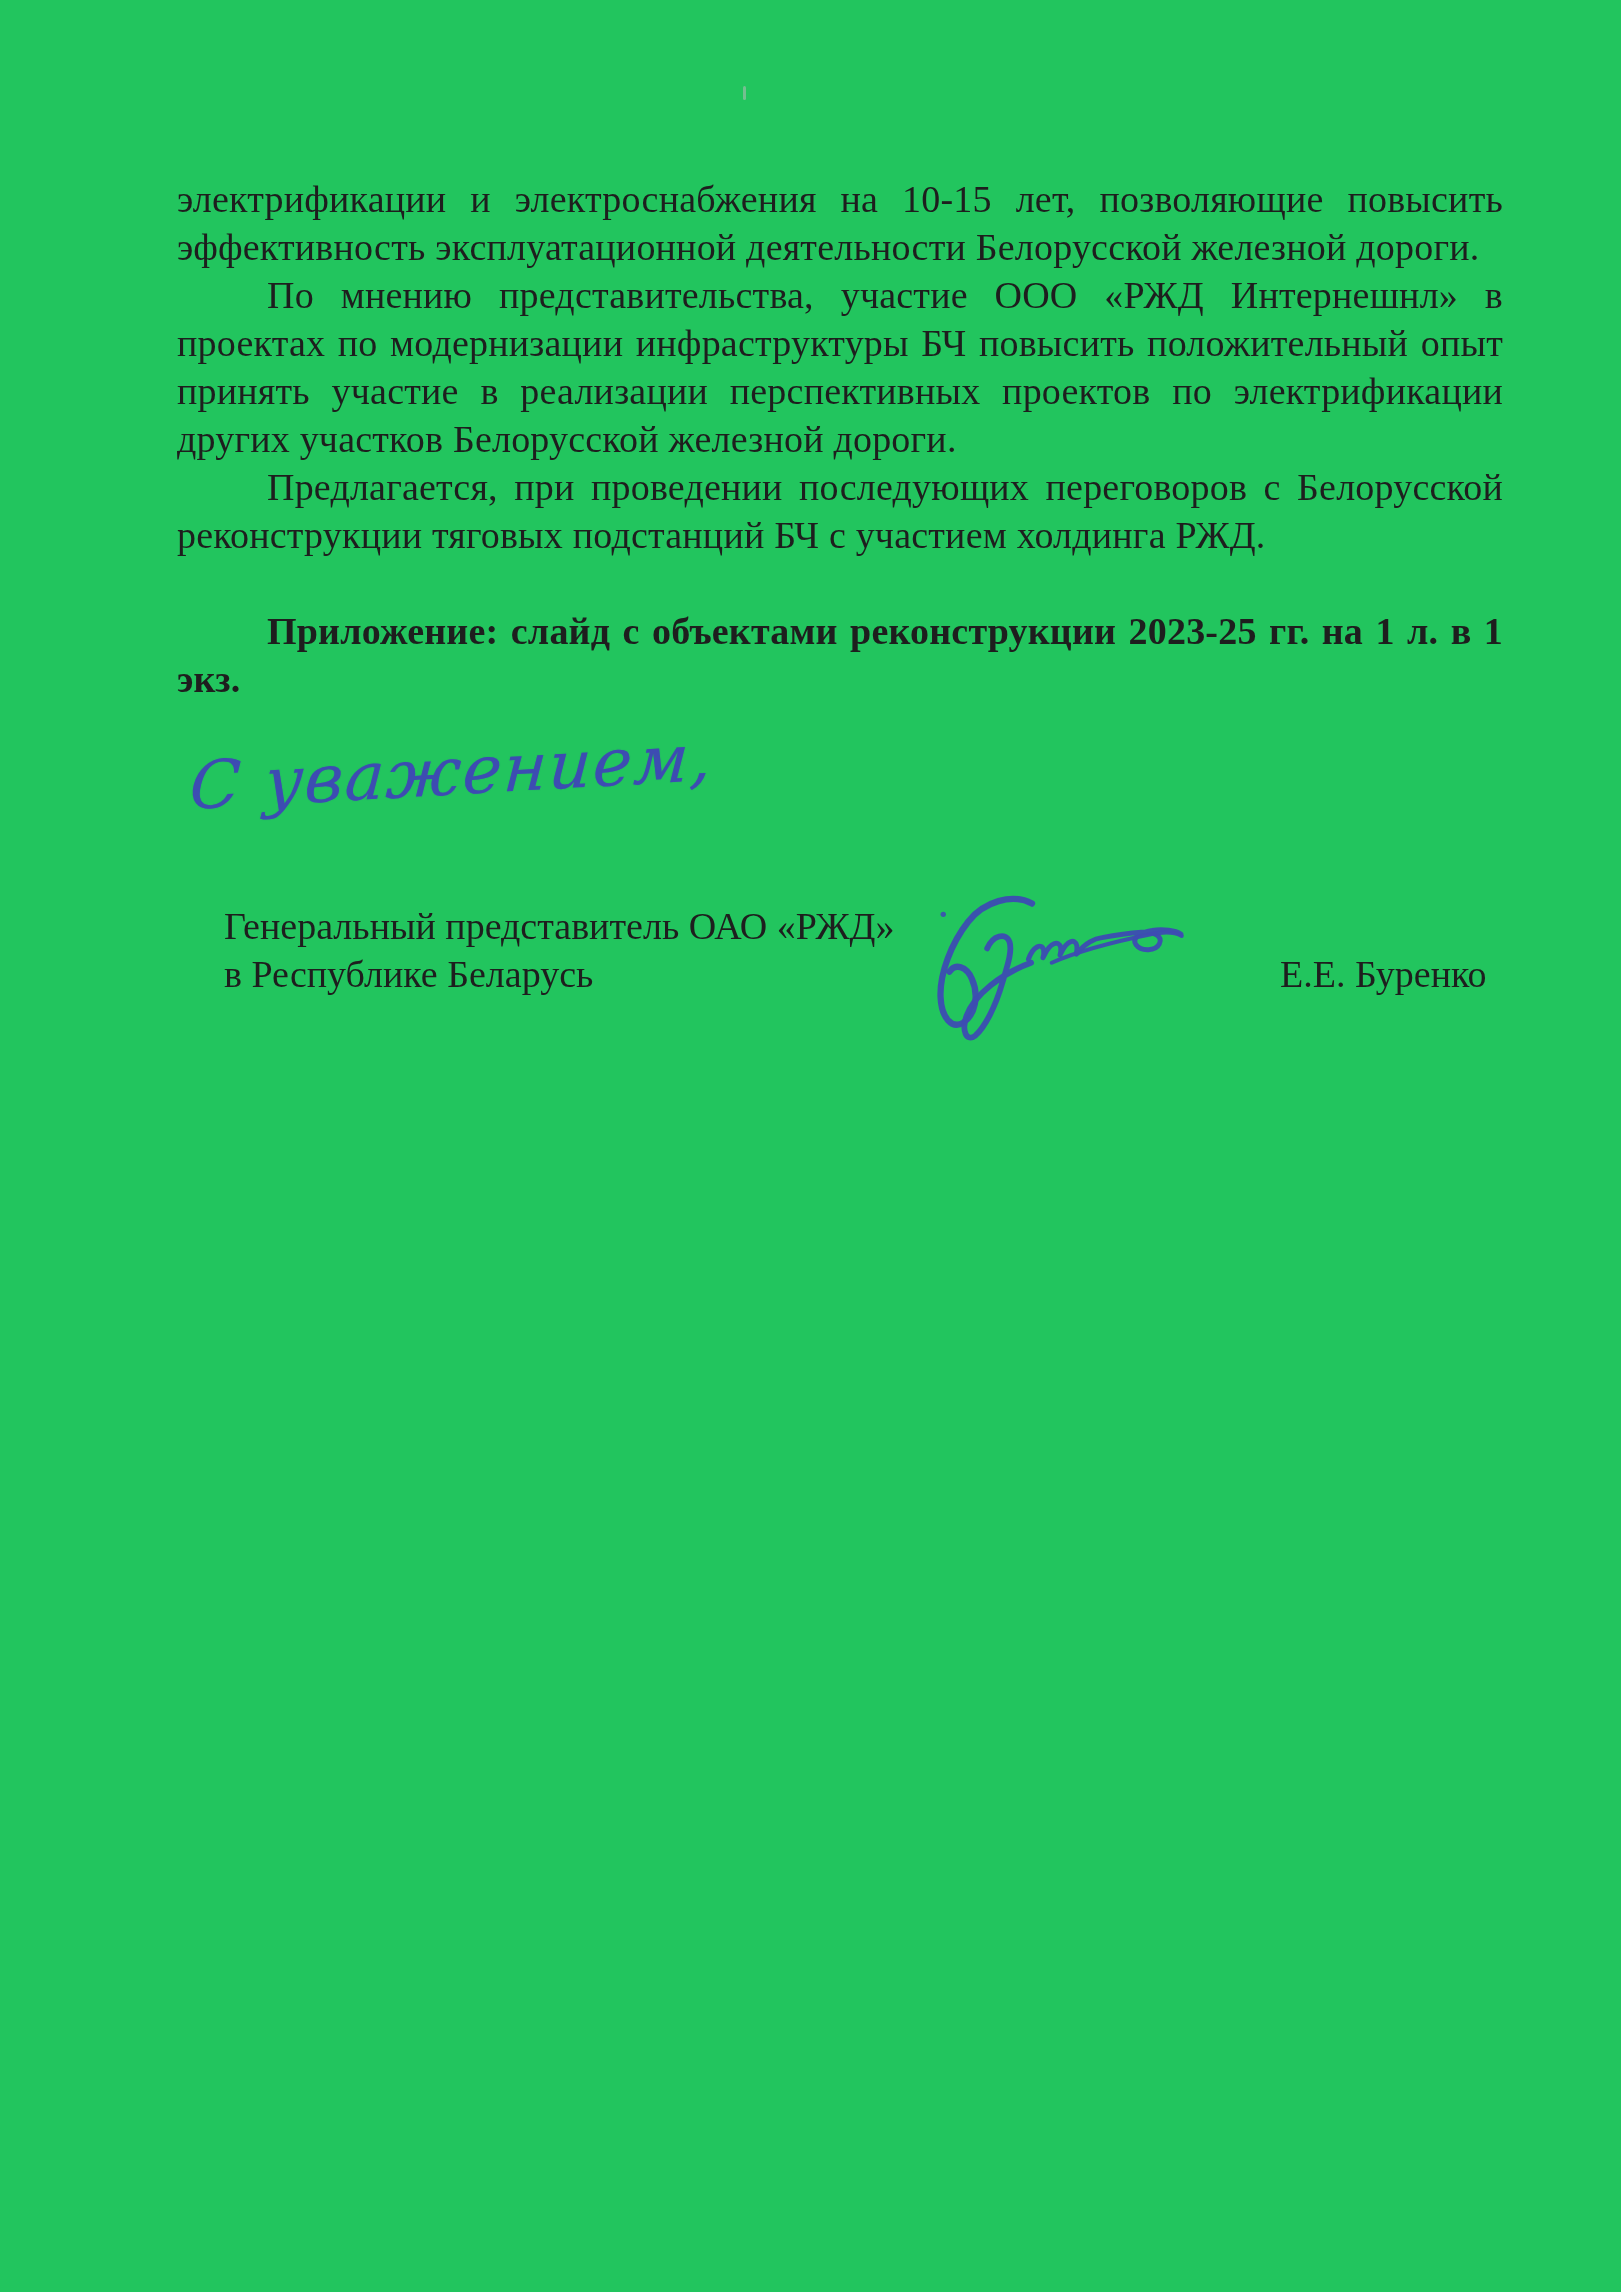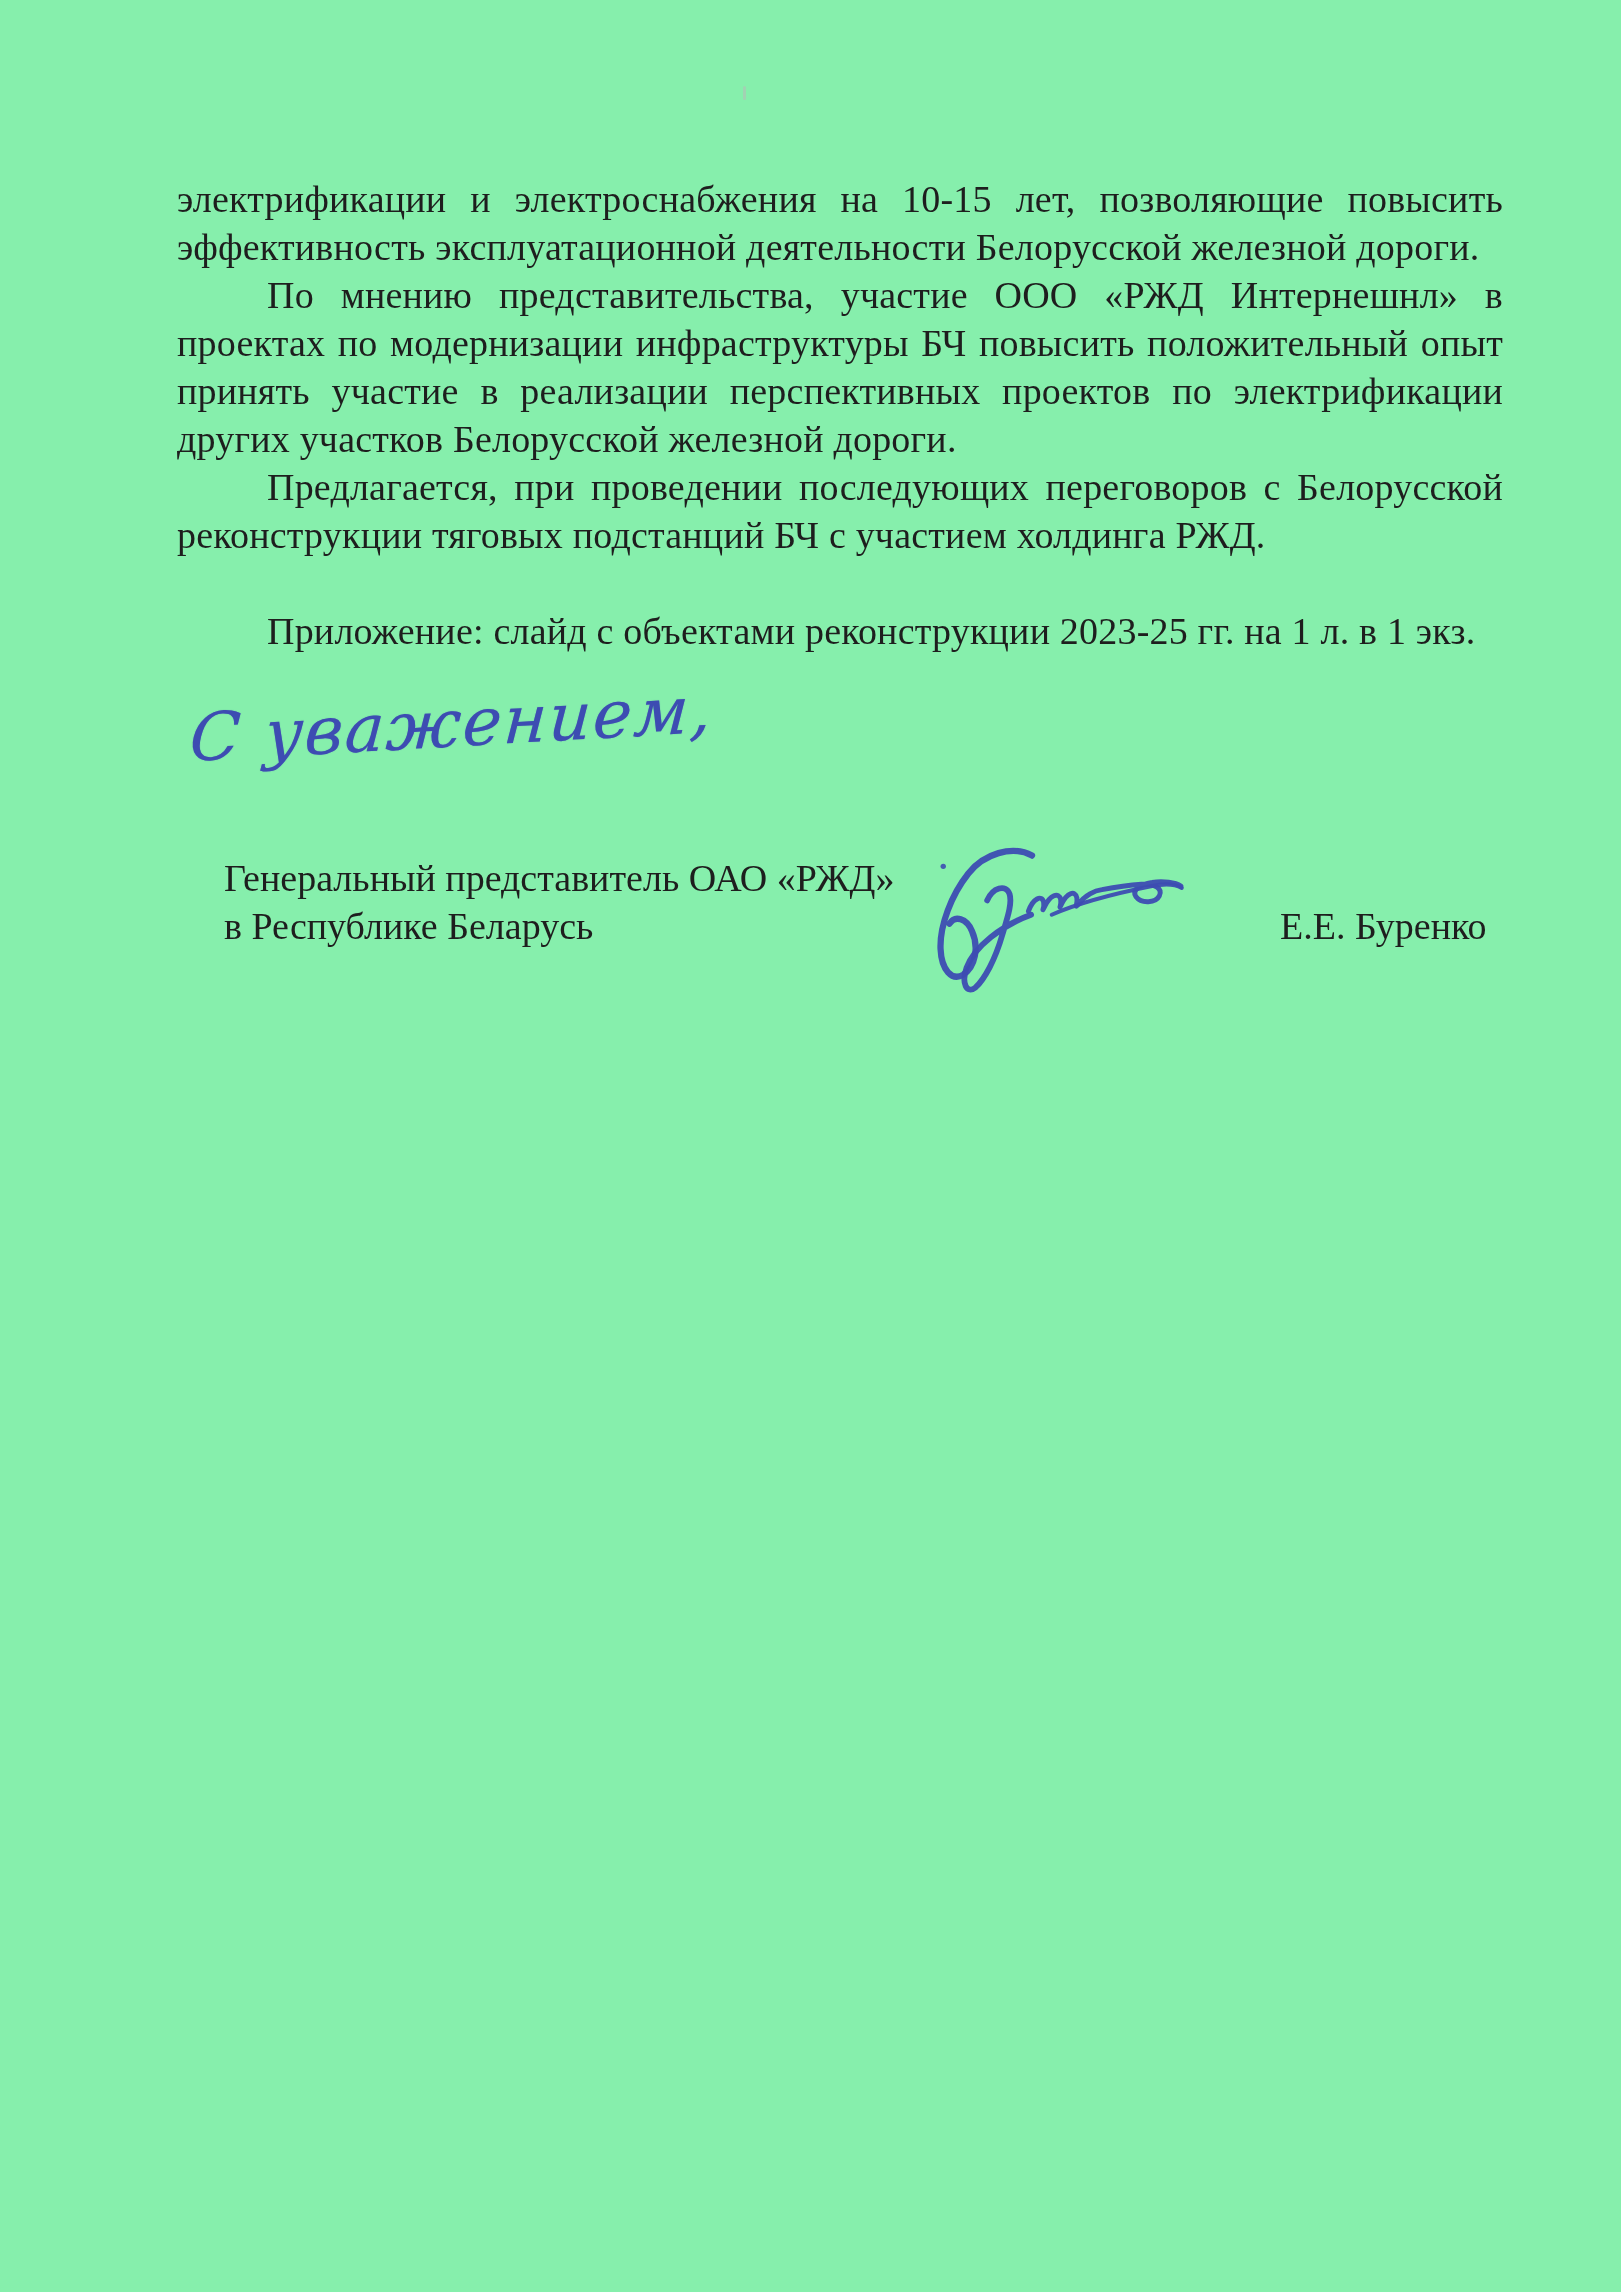--- a/index.html
+++ b/index.html
@@ -1,40 +1,40 @@
 <!DOCTYPE html>
 <html lang="ru" style="font-size:14.3px"><head>
 <meta charset="utf-8">
 <style>
   html,body{margin:0;padding:0;background:#e8e8e8;}
   .page{
     position:relative;
     width:1621px;height:2293px;
     margin:0 auto;
-    background:#86efac;
+    background:#22c55e;
     font-family:"Liberation Serif","DejaVu Serif",serif;
     color:#1e1e1e;
     overflow:hidden;
     box-sizing:border-box;
     padding:175px 118px 0 177px;
   }
   
   .ln{
     display:block;
     font-size:38px;
     line-height:48px;
     text-align:justify;
     text-align-last:justify;
     white-space:normal;
     letter-spacing:0.2px;
   }
   .ln-last{text-align-last:left;}
   .ind{text-indent:90px;}
   .para{margin:0;padding:0;}
-  .attachment{margin-top:48px;}
+  .attachment{margin-top:48px;font-weight:bold;}
   
   .closing{
     width:fit-content;
     margin:39px 0 0 12.5px;
     font-family:"DejaVu Serif",serif;
     font-style:italic;
     font-size:66px;
     line-height:90px;
     letter-spacing:1.8px;
     color:#3d4cb2;

